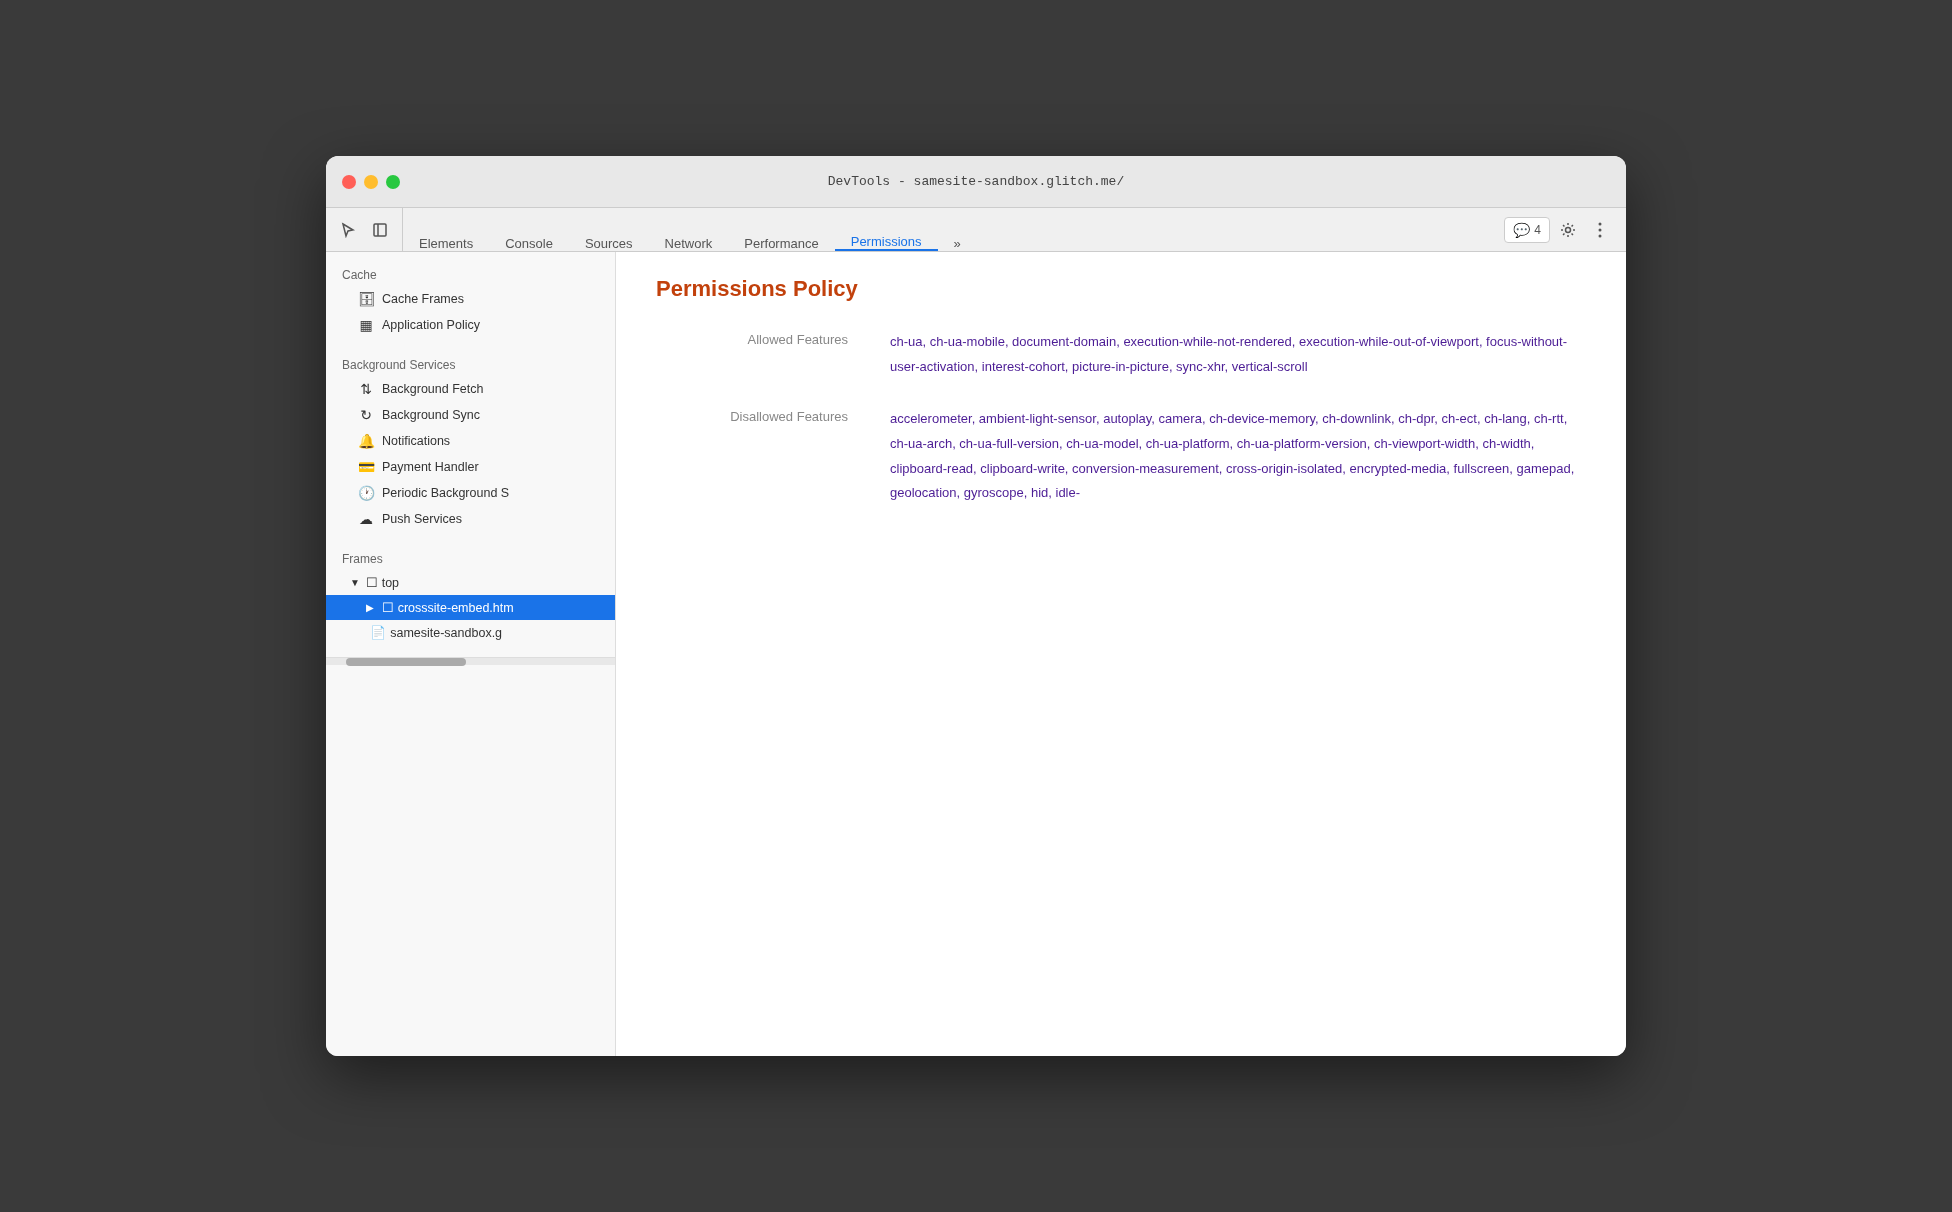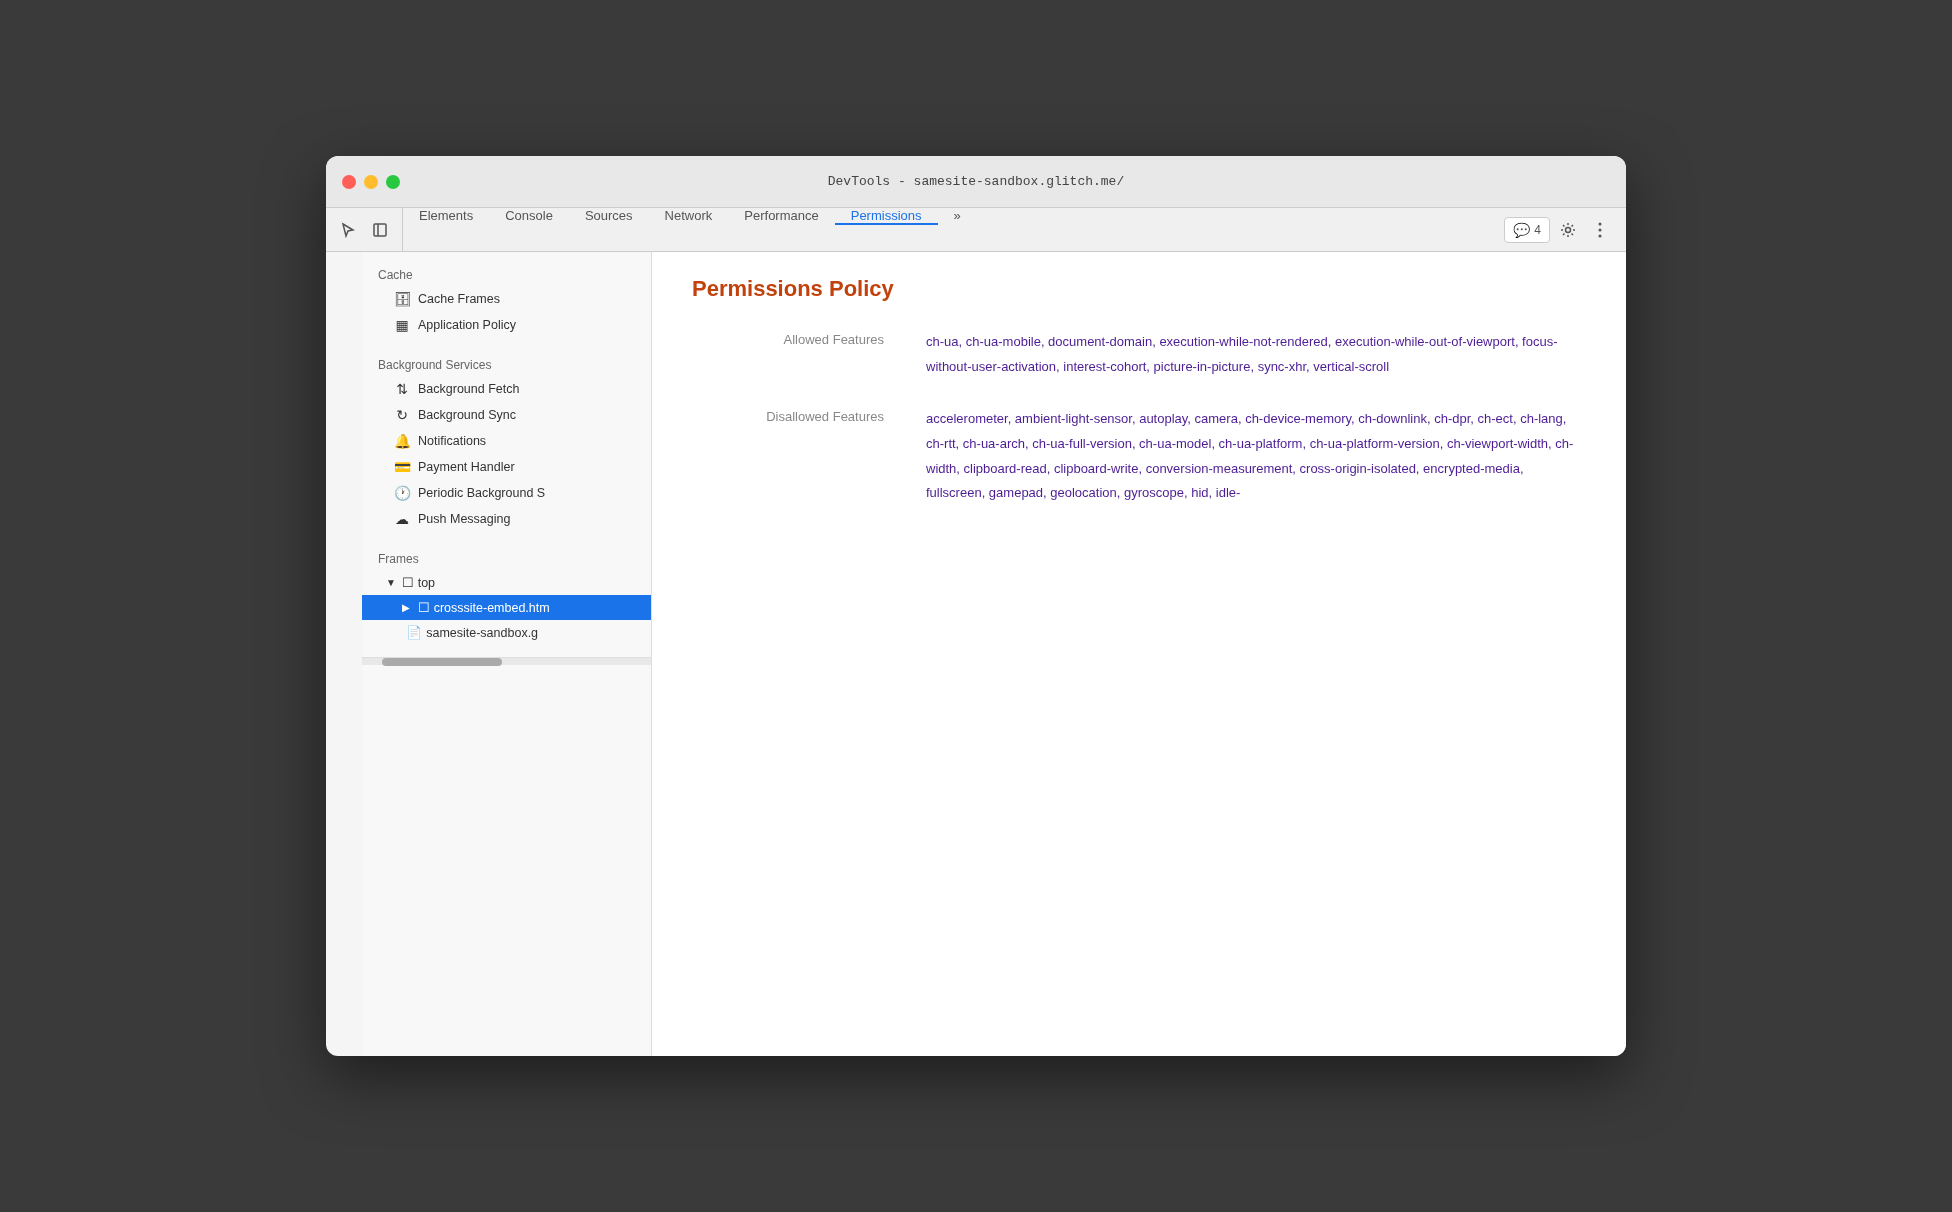--- a/index.html
+++ b/index.html
@@ -79,21 +79,21 @@
       justify-content: center;
       border-radius: 4px;
       cursor: pointer;
       color: #555;
       font-size: 16px;
       border: none;
       background: transparent;
     }
     .toolbar-tabs {
       display: flex;
-      align-items: flex-start;
+      align-items: flex-end;
     }
     .tab {
       padding: 0 16px;
       display: flex;
       align-items: center;
       font-size: 13px;
       color: #555;
       cursor: pointer;
       position: relative;
       white-space: nowrap;
@@ -122,21 +122,20 @@
       font-size: 12px;
       cursor: pointer;
       color: #555;
     }
     .badge-icon { color: #1a73e8; font-size: 14px; }
     
     .main {
       display: flex;
       flex: 1;
       overflow: hidden;
-      margin-left: 36px;
     }
     
     .sidebar {
       width: 290px;
       background: #f8f8f8;
       border-right: 1px solid #ddd;
       overflow-y: auto;
       flex-shrink: 0;
       padding: 8px 0;
     }
@@ -350,21 +349,21 @@
       <div class="sidebar-item">
         <span class="item-icon">💳</span>
         <span class="item-text">Payment Handler</span>
       </div>
       <div class="sidebar-item">
         <span class="item-icon">🕐</span>
         <span class="item-text">Periodic Background S</span>
       </div>
       <div class="sidebar-item">
         <span class="item-icon">☁</span>
-        <span class="item-text">Push Messaging</span>
+        <span class="item-text">Push Services</span>
       </div>
 
       <div class="sidebar-spacer"></div>
 
       <div class="sidebar-section-label">Frames</div>
 
       <div class="tree-item">
         <span class="tree-chevron">▼</span>
         <span class="tree-icon">☐</span>
         <span>top</span>

